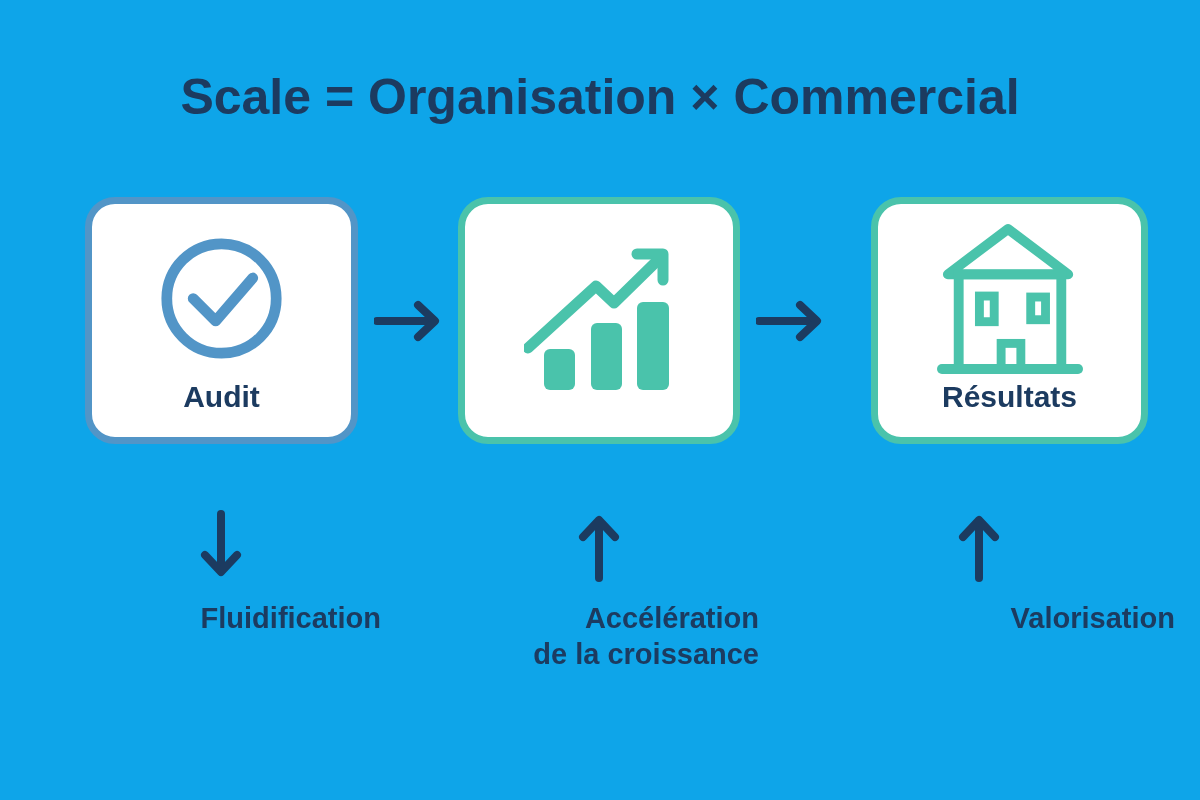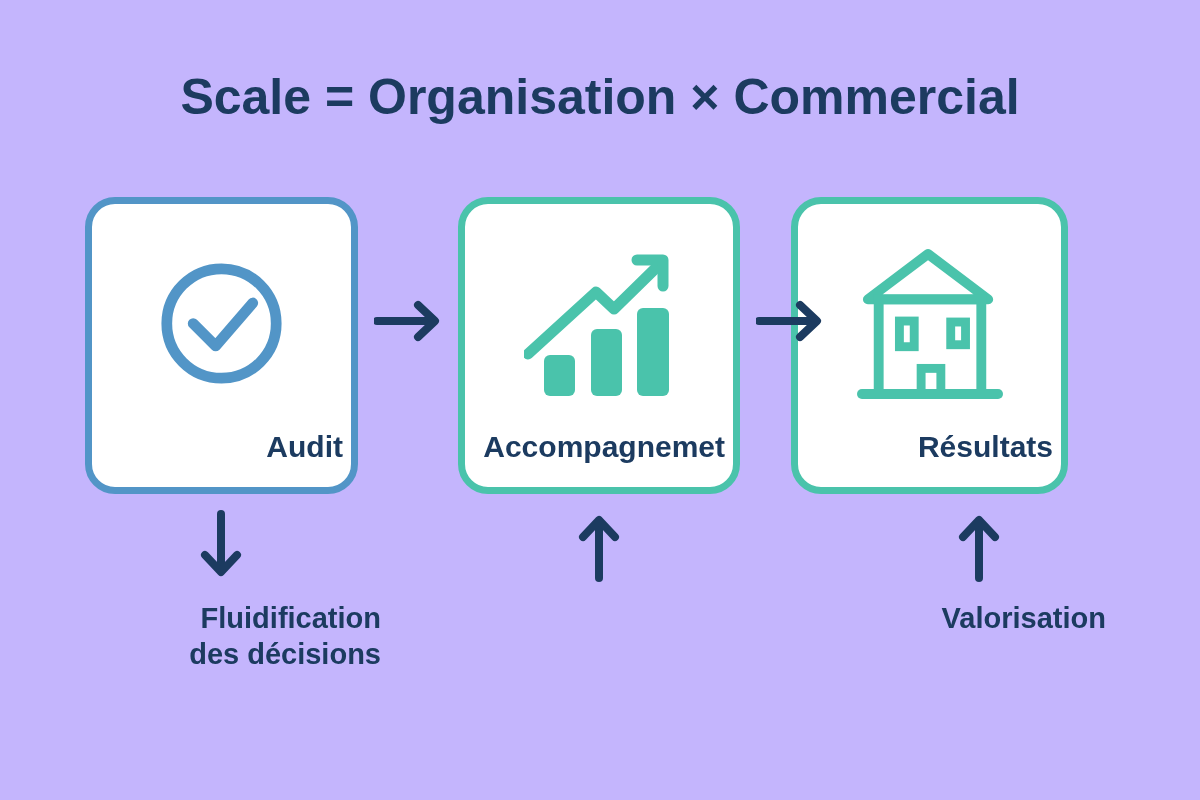--- a/index.html
+++ b/index.html
@@ -1,50 +1,50 @@
 <!DOCTYPE html>
 <html><head>
 <meta charset="utf-8">
 <style>
   html,body{margin:0;padding:0;background:#ffffff;}
   .canvas{
-    position:relative;width:1200px;height:800px;background:#c4b5fd;overflow:hidden;
+    position:relative;width:1200px;height:800px;background:#0ea5e9;overflow:hidden;
     font-family:"Liberation Sans","DejaVu Sans",sans-serif;color:#1c3b60;
   }
   .title{
     position:absolute;top:68px;left:0;width:1200px;margin:0;
     text-align:center;font-size:50px;font-weight:bold;color:#1c3b60;letter-spacing:0;
   }
   .step-box{
-    position:absolute;top:197px;height:297px;box-sizing:border-box;
+    position:absolute;top:197px;height:247px;box-sizing:border-box;
     border:7px solid;border-radius:30px;background:#ffffff;
-    display:flex;flex-direction:column;align-items:flex-end;
+    display:flex;flex-direction:column;align-items:center;
     padding:16px 8px 22px 8px;
   }
   .box-audit{left:85px;width:273px;border-color:#5295c7;}
   .box-accompagnement{left:458px;width:282px;border-color:#4ac3ab;}
-  .box-resultats{left:791px;width:277px;border-color:#4ac3ab;}
+  .box-resultats{left:871px;width:277px;border-color:#4ac3ab;}
   .icon-zone{flex:1;display:flex;align-items:center;justify-content:center;width:100%;}
   .box-label{
     text-align:center;font-size:30px;font-weight:bold;line-height:1.25;color:#1c3b60;
     white-space:nowrap;
   }
   .connector{position:absolute;}
   .h-arrow-1{left:374px;top:298px;}
   .h-arrow-2{left:756px;top:298px;}
   .v-arrow-1{left:198px;top:510px;}
   .v-arrow-2{left:576px;top:510px;}
   .v-arrow-3{left:956px;top:510px;}
   .outcome-label{
     position:absolute;top:601px;width:320px;text-align:right;
     font-size:29px;font-weight:bold;line-height:1.24;color:#1c3b60;white-space:nowrap;
   }
   .outcome-1{left:61px;}
   .outcome-2{left:439px;}
-  .outcome-3{left:786px;}
+  .outcome-3{left:855px;}
 </style>
 </head>
 <body>
 
 <div class="canvas">
 
   <h1 class="title">Scale = Organisation × Commercial</h1>
 
   <div class="step-box box-audit">
     <div class="icon-zone">
@@ -62,21 +62,20 @@
     <div class="icon-zone">
       <svg width="150" height="145" viewBox="0 0 150 145" fill="none" aria-hidden="true">
         <rect x="20" y="104" width="31" height="41" rx="6" fill="#4ac3ab"></rect>
         <rect x="67" y="78" width="31" height="67" rx="6" fill="#4ac3ab"></rect>
         <rect x="113" y="57" width="32" height="88" rx="6" fill="#4ac3ab"></rect>
         <path d="M4 103 L72 41 L90 58 L138 11" stroke="#4ac3ab" stroke-width="11" stroke-linecap="round" stroke-linejoin="round"></path>
         <path d="M113 9 H139 V35" stroke="#4ac3ab" stroke-width="11" stroke-linecap="round" stroke-linejoin="round"></path>
       </svg>
     </div>
     <div class="box-label">
-      <div>Accompagnemet</div>
     </div>
   </div>
 
   <div class="step-box box-resultats">
     <div class="icon-zone">
       <svg width="148" height="152" viewBox="0 0 150 152" fill="none" aria-hidden="true">
         <path d="M12 51 L73 5 L134 51 Z" stroke="#4ac3ab" stroke-width="10" stroke-linejoin="round"></path>
         <rect x="23" y="51" width="104" height="96" stroke="#4ac3ab" stroke-width="10"></rect>
         <rect x="44" y="73" width="15" height="26" stroke="#4ac3ab" stroke-width="9"></rect>
         <rect x="96" y="74" width="15" height="23" stroke="#4ac3ab" stroke-width="9"></rect>
@@ -106,19 +105,22 @@
     <path d="M23 68 V14" stroke="#1c3b60" stroke-width="8" stroke-linecap="round"></path>
     <path d="M7 27 L23 10 L39 27" stroke="#1c3b60" stroke-width="8" stroke-linecap="round" stroke-linejoin="round"></path>
   </svg>
   <svg class="connector v-arrow-3" width="46" height="72" viewBox="0 0 46 72" fill="none" aria-hidden="true">
     <path d="M23 68 V14" stroke="#1c3b60" stroke-width="8" stroke-linecap="round"></path>
     <path d="M7 27 L23 10 L39 27" stroke="#1c3b60" stroke-width="8" stroke-linecap="round" stroke-linejoin="round"></path>
   </svg>
 
   <div class="outcome-label outcome-1">
     <div>Fluidification</div>
-    <div>des décisions</div>
+  </div>
+  <div class="outcome-label outcome-2">
+    <div>Accélération</div>
+    <div>de la croissance</div>
   </div>
   <div class="outcome-label outcome-3">
     <div>Valorisation</div>
   </div>
 
 </div>
 
 </body></html>

